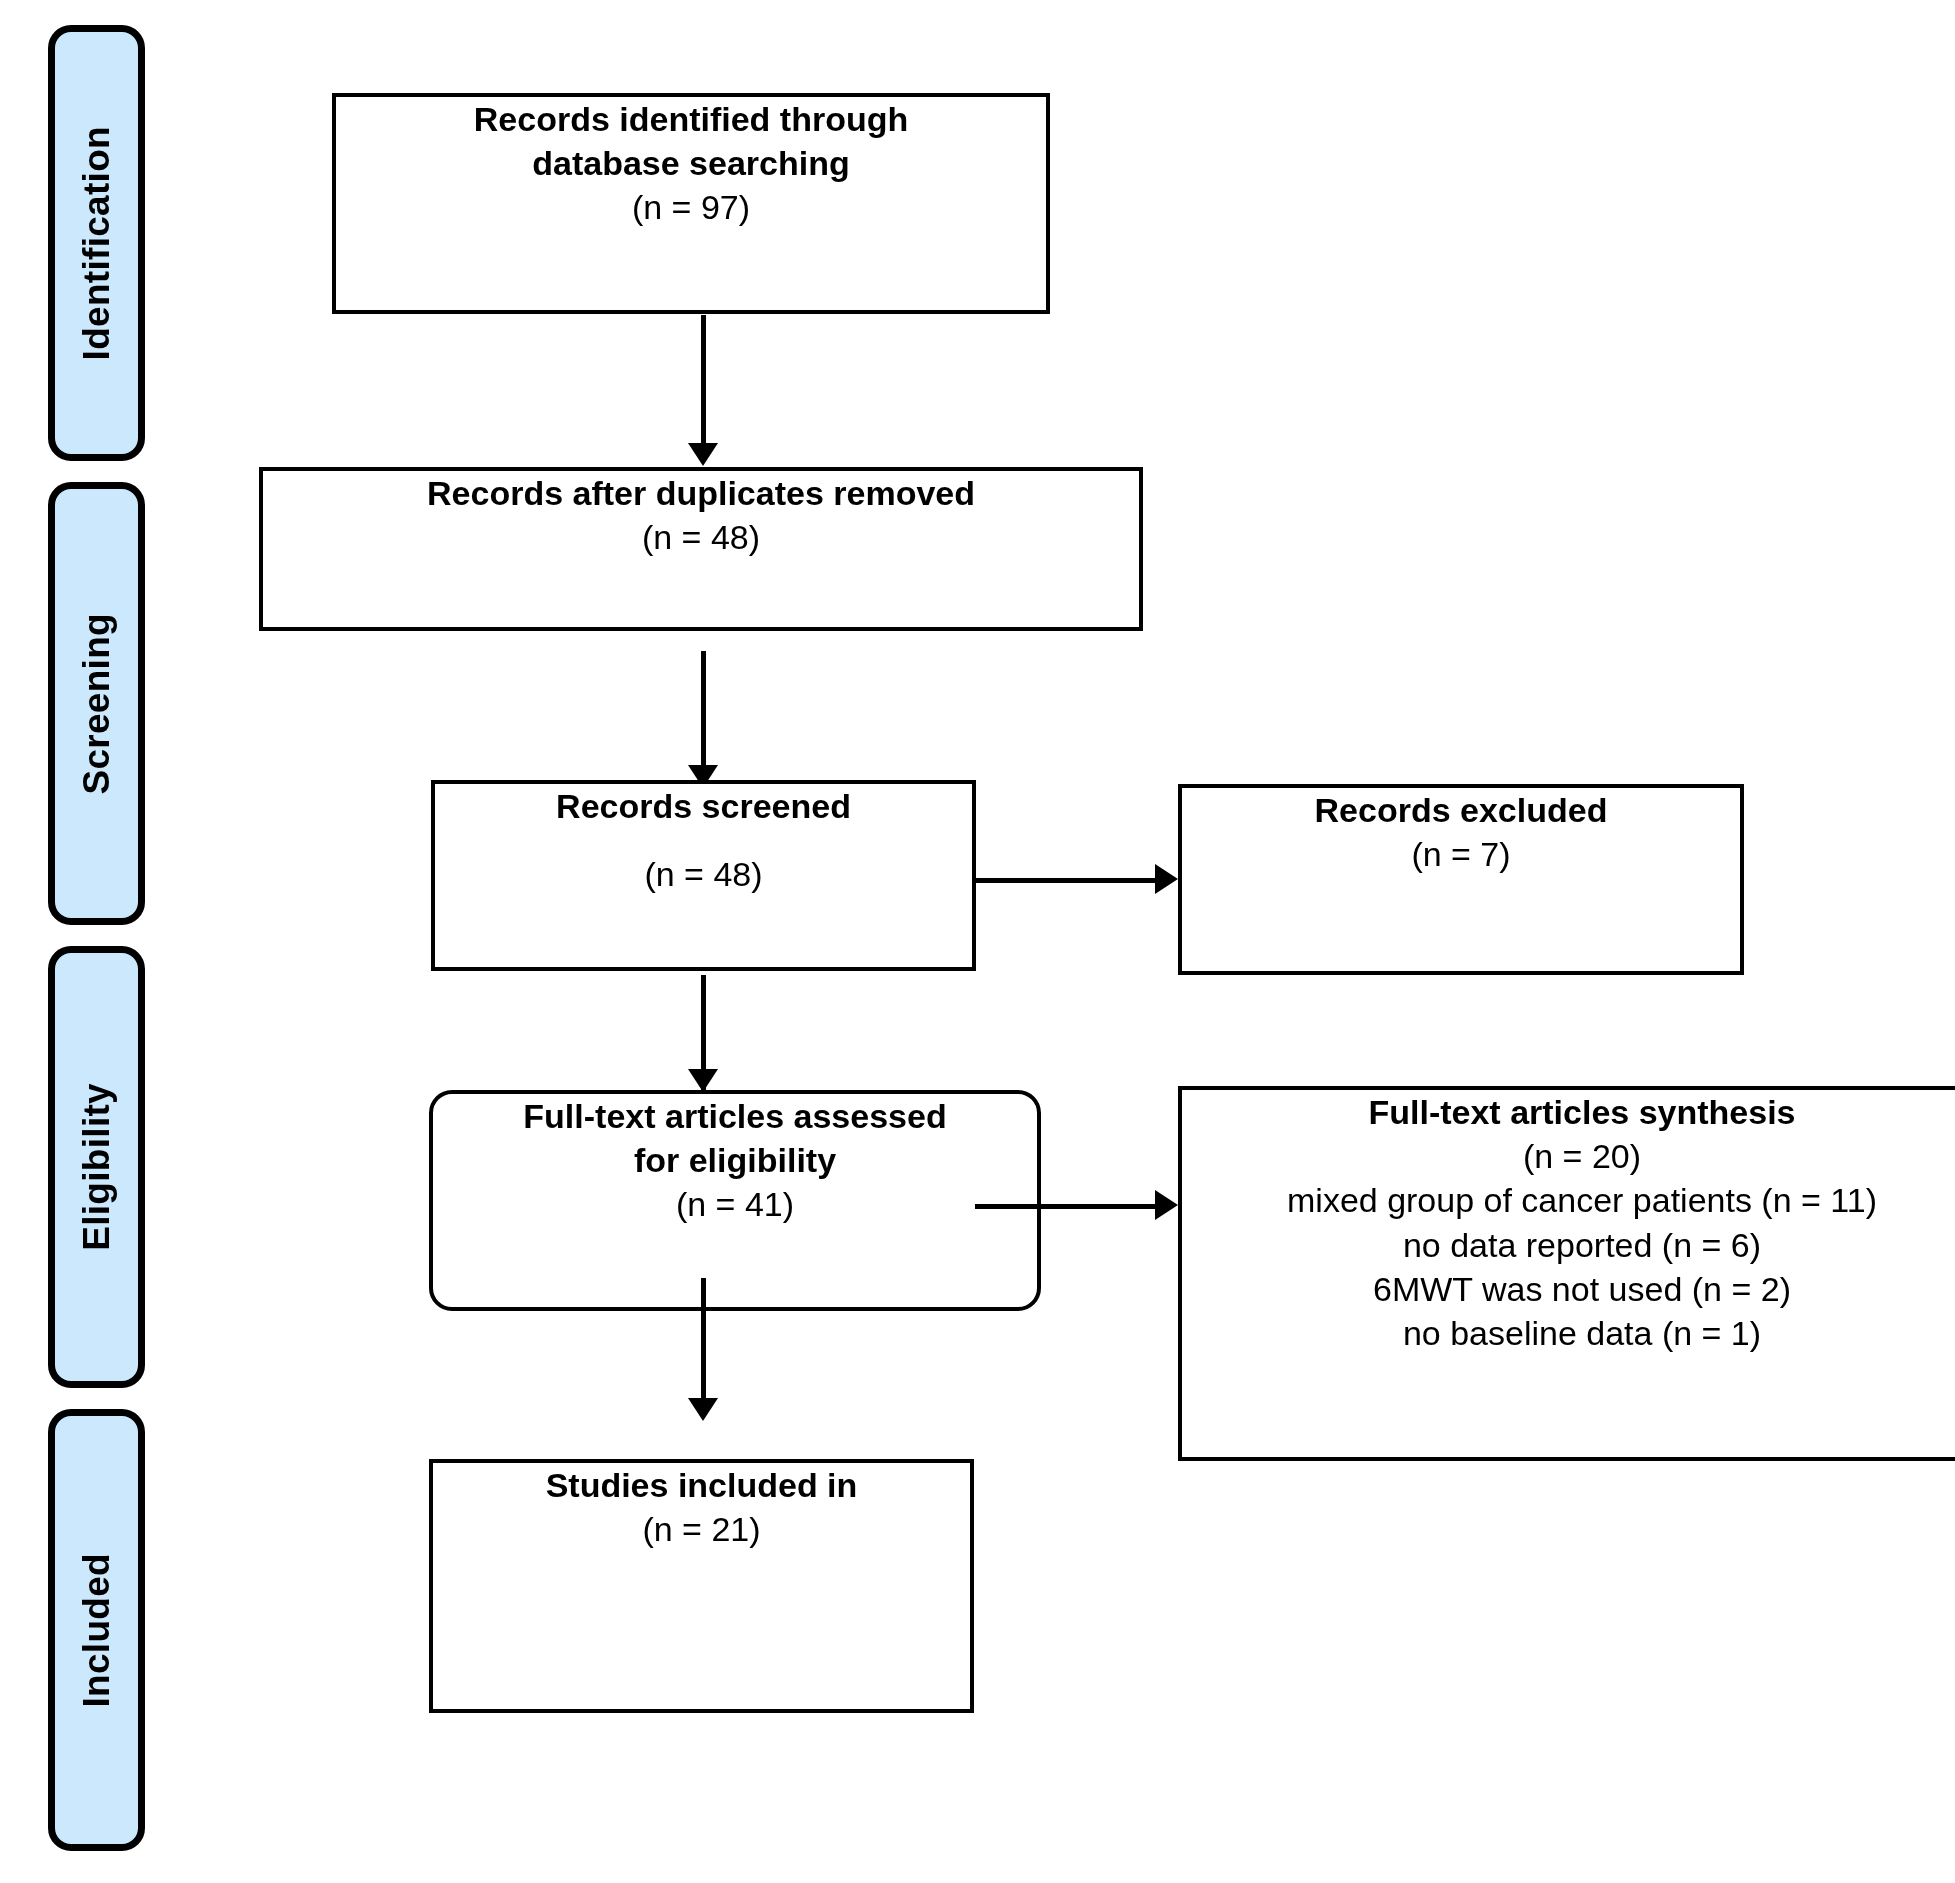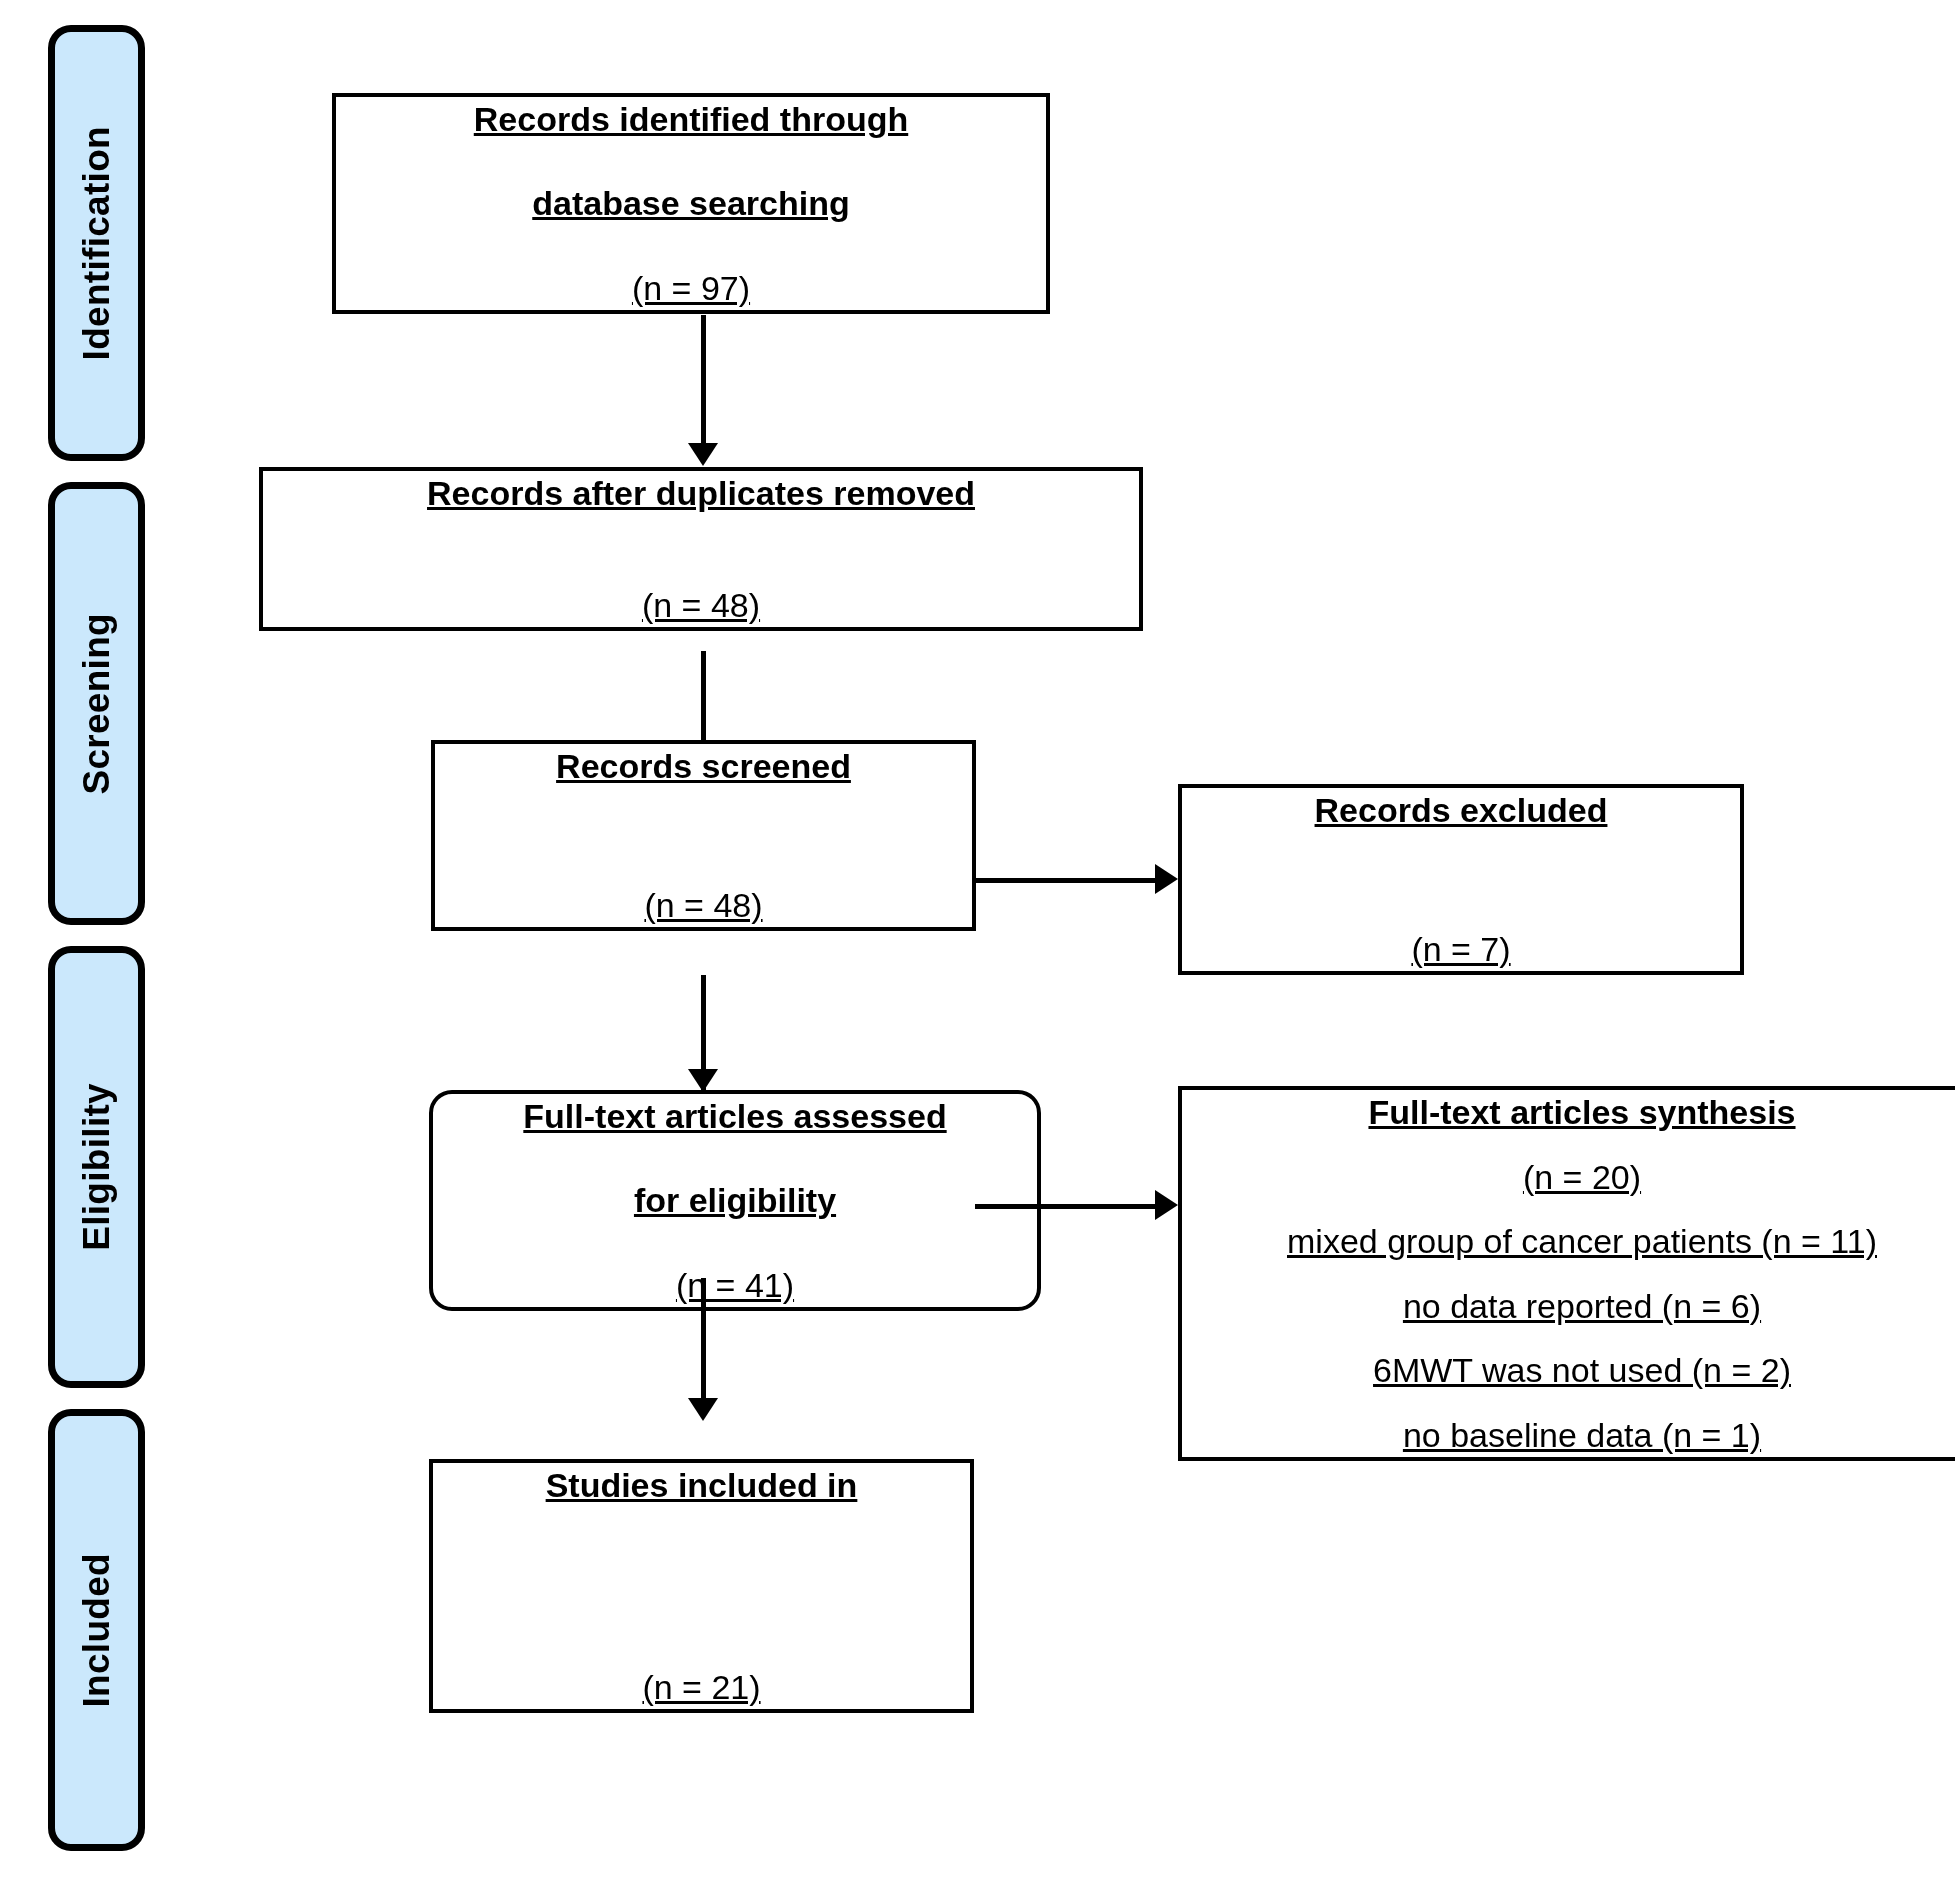--- a/index.html
+++ b/index.html
@@ -44,24 +44,23 @@
 
   
   .node {
     position: absolute;
     box-sizing: border-box;
     background: #ffffff;
     border: 4.8px solid #000000;
     display: flex;
     flex-direction: column;
     align-items: center;
-    justify-content: space-between;
+    justify-content: flex-start;
     text-align: center;
     color: #000000;
-    text-decoration: underline;
   }
   .node.clip-right {
     border-right: none;
   }
   .node .ln {
     display: block;
     font-size: 34px;
     line-height: 1.30;
     white-space: nowrap;
   }
@@ -127,21 +126,21 @@
   <div class="arrow-down" style="left:688px; top:443px;"></div>
 
   <div class="node" style="left:259px; top:467px; width:884px; height:164px;">
     <span class="ln b">Records after duplicates removed</span>
     <span class="ln n">(n = 48)</span>
   </div>
 
   <div class="vline" style="left:701px; top:651px; height:143px;"></div>
   <div class="arrow-down" style="left:688px; top:765px;"></div>
 
-  <div class="node" style="left:431px; top:740px; width:545px; height:191px;">
+  <div class="node" style="left:431px; top:780px; width:545px; height:191px;gap:24px;">
     <span class="ln b">Records screened</span>
     <span class="ln n">(n =  48)</span>
   </div>
 
   <div class="hline" style="left:976px; top:878px; width:184px;"></div>
   <div class="arrow-right" style="left:1155px; top:864px;"></div>
 
   <div class="node" style="left:1178px; top:784px; width:566px; height:191px;">
     <span class="ln b">Records excluded</span>
     <span class="ln n">(n = 7)</span>

